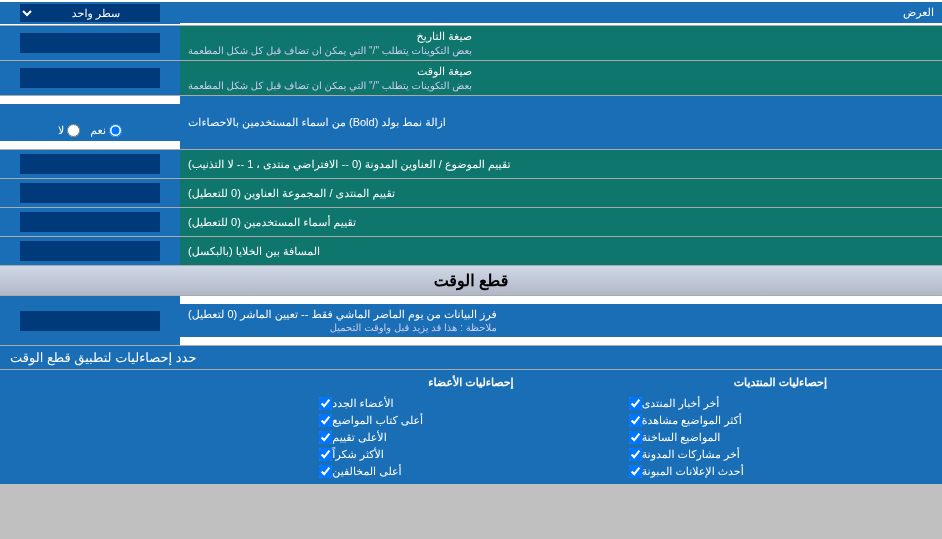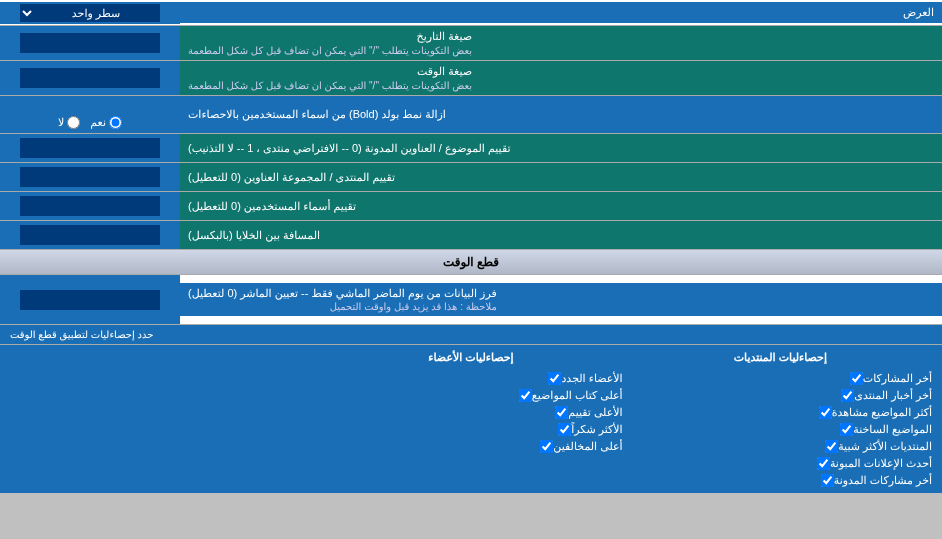--- a/index.html
+++ b/index.html
@@ -55,21 +55,21 @@
       padding: 3px 6px;
       text-align: center;
       font-size: 12px;
       outline: none;
     }
     .section-header {
       background: linear-gradient(to bottom, #d0d8e8, #b0b8c8);
       color: #000;
       padding: 5px 10px;
       font-weight: bold;
-      font-size: 12px;
+      font-size: 16px;
       text-align: center;
       border-bottom: 1px solid #aaa;
     }
     
     .top-row {
       display: flex;
       flex-direction: row;
       border-bottom: 1px solid #aaa;
       min-height: 26px;
       align-items: center;
@@ -105,21 +105,21 @@
       display: flex;
       flex-direction: row;
       border-bottom: 1px solid #aaa;
       min-height: 28px;
       align-items: center;
     }
     .radio-label {
       background: #1a6eb5;
       color: #fff;
       flex: 1;
-      padding: 12px 8px;
+      padding: 20px 8px;
       display: flex;
       align-items: center;
       justify-content: flex-end;
       text-align: left;
       font-size: 11px;
     }
     .radio-options {
       background: #1a6eb5;
       width: 180px;
       display: flex;
@@ -145,20 +145,21 @@
     }
     .checkbox-column {
       flex: 1;
       display: flex;
       flex-direction: column;
       gap: 4px;
     }
     .checkbox-item {
       display: flex;
       align-items: center;
+      justify-content: flex-end;
       color: #fff;
       font-size: 11px;
     }
     .checkbox-item input[type="checkbox"] {
       margin: 0;
     }
     .limit-row {
       display: flex;
       flex-direction: row;
       border-bottom: 1px solid #aaa;
@@ -195,21 +196,21 @@
       font-size: 12px;
       outline: none;
     }
     .apply-section {
       background: #1a6eb5;
       display: flex;
       align-items: center;
       justify-content: flex-end;
       padding: 4px 10px;
       color: #fff;
-      font-size: 10px;
+      font-size: 13px;
       border-bottom: 1px solid #aaa;
     }
   </style>
 </head>
 <body>
 
 <div class="container">
 
   <div class="top-row">
     <div class="top-row-label">العرض</div>
@@ -302,45 +303,37 @@
 
   <div class="apply-section">
     <span>حدد إحصاءليات لتطبيق قطع الوقت</span>
   </div>
 
   <div class="checkboxes-container">
 
     <div class="checkbox-column">
       <div style="color:#fff; font-weight:bold; font-size:11px; text-align:center; margin-bottom:4px;">إحصاءليات المنتديات</div>
       <div class="checkbox-item">
-        <span>أخر المشاركات</span>
-        <input type="checkbox" checked="" style="">
-      </div>
-      <div class="checkbox-item">
         <span>أخر أخبار المنتدى</span>
         <input type="checkbox" checked="" style="">
       </div>
       <div class="checkbox-item">
         <span>أكثر المواضيع مشاهدة</span>
         <input type="checkbox" checked="" style="">
       </div>
       <div class="checkbox-item">
         <span>المواضيع الساخنة</span>
         <input type="checkbox" checked="" style="">
       </div>
       <div class="checkbox-item">
-        <span>المنتديات الأكثر شبية</span>
+        <span>أخر مشاركات المدونة</span>
         <input type="checkbox" checked="" style="">
       </div>
       <div class="checkbox-item">
         <span>أحدث الإعلانات المبونة</span>
-        <input type="checkbox" checked="" style="">
-      </div>
-      <div class="checkbox-item">
-        <span>أخر مشاركات المدونة</span>
         <input type="checkbox" checked="" style="">
       </div>
     </div>
 
     <div class="checkbox-column">
       <div style="color:#fff; font-weight:bold; font-size:11px; text-align:center; margin-bottom:4px;">إحصاءليات الأعضاء</div>
       <div class="checkbox-item">
         <span>الأعضاء الجدد</span>
         <input type="checkbox" checked="" style="">
       </div>

